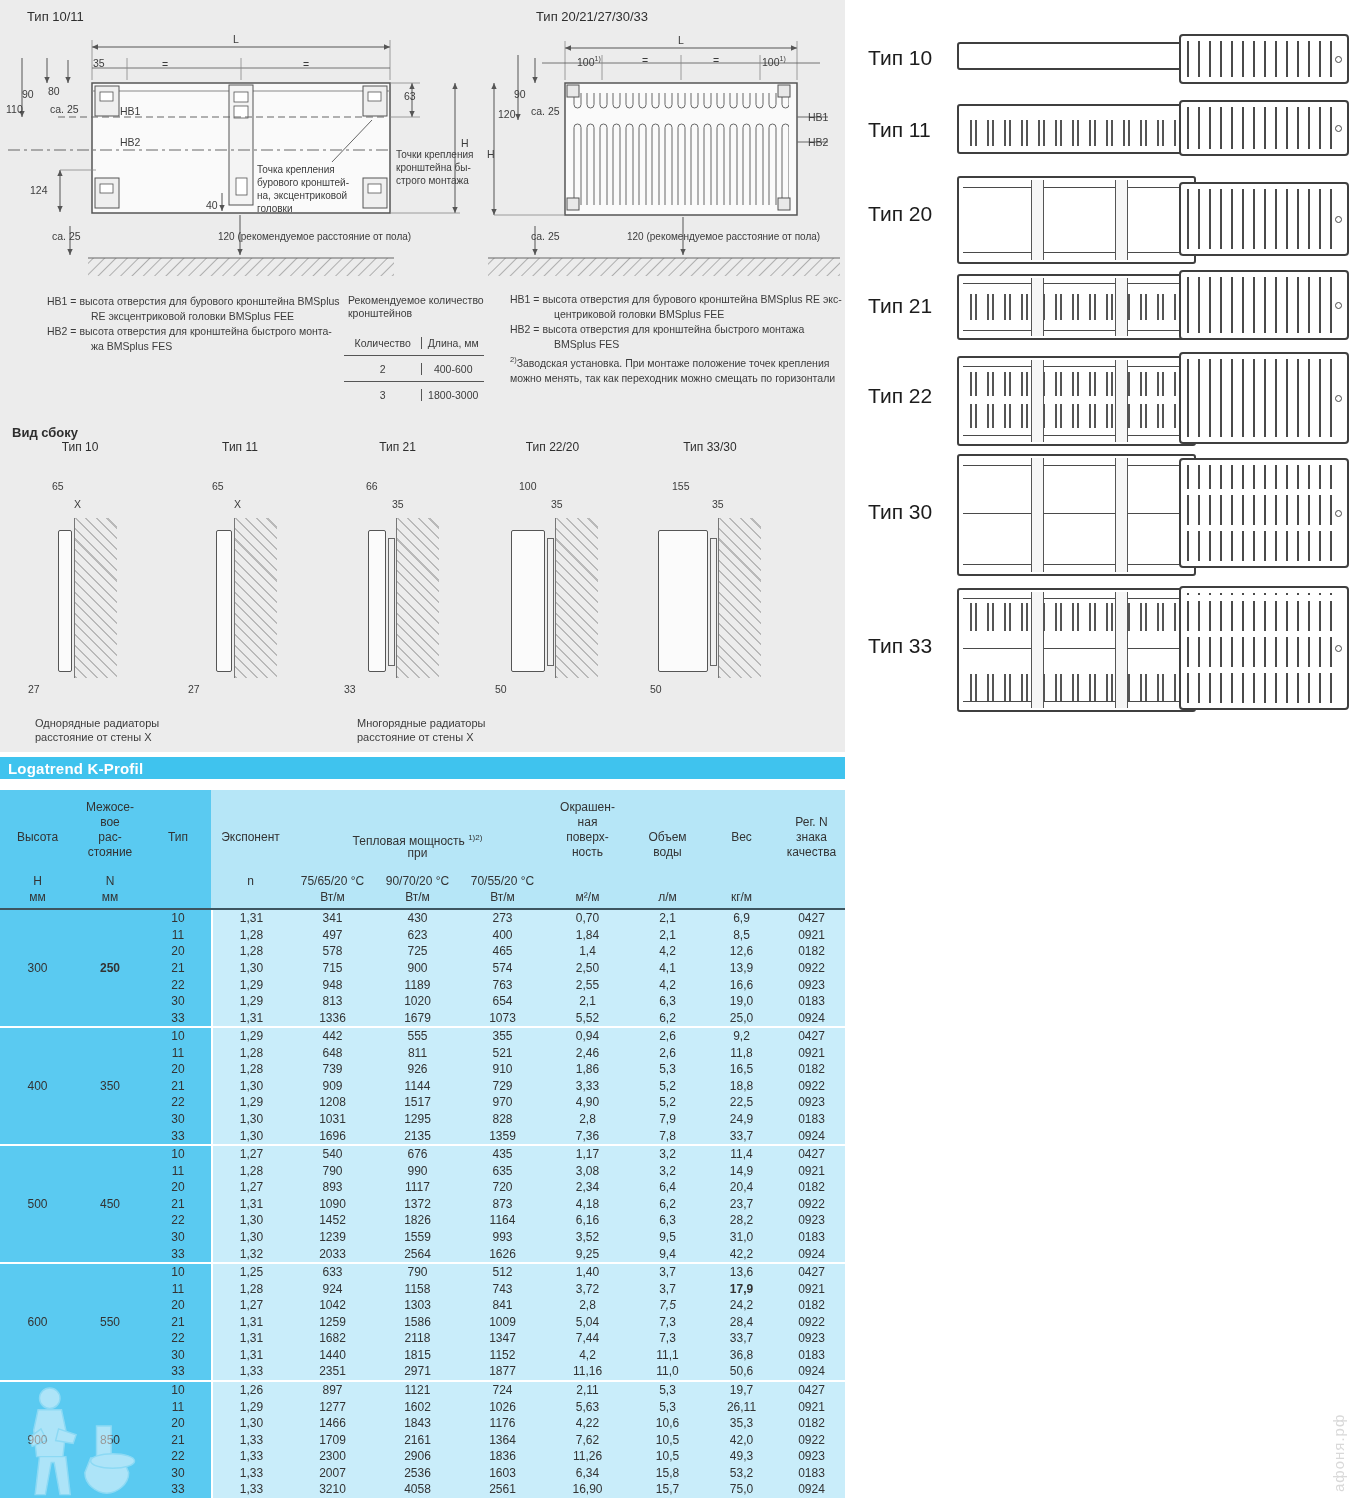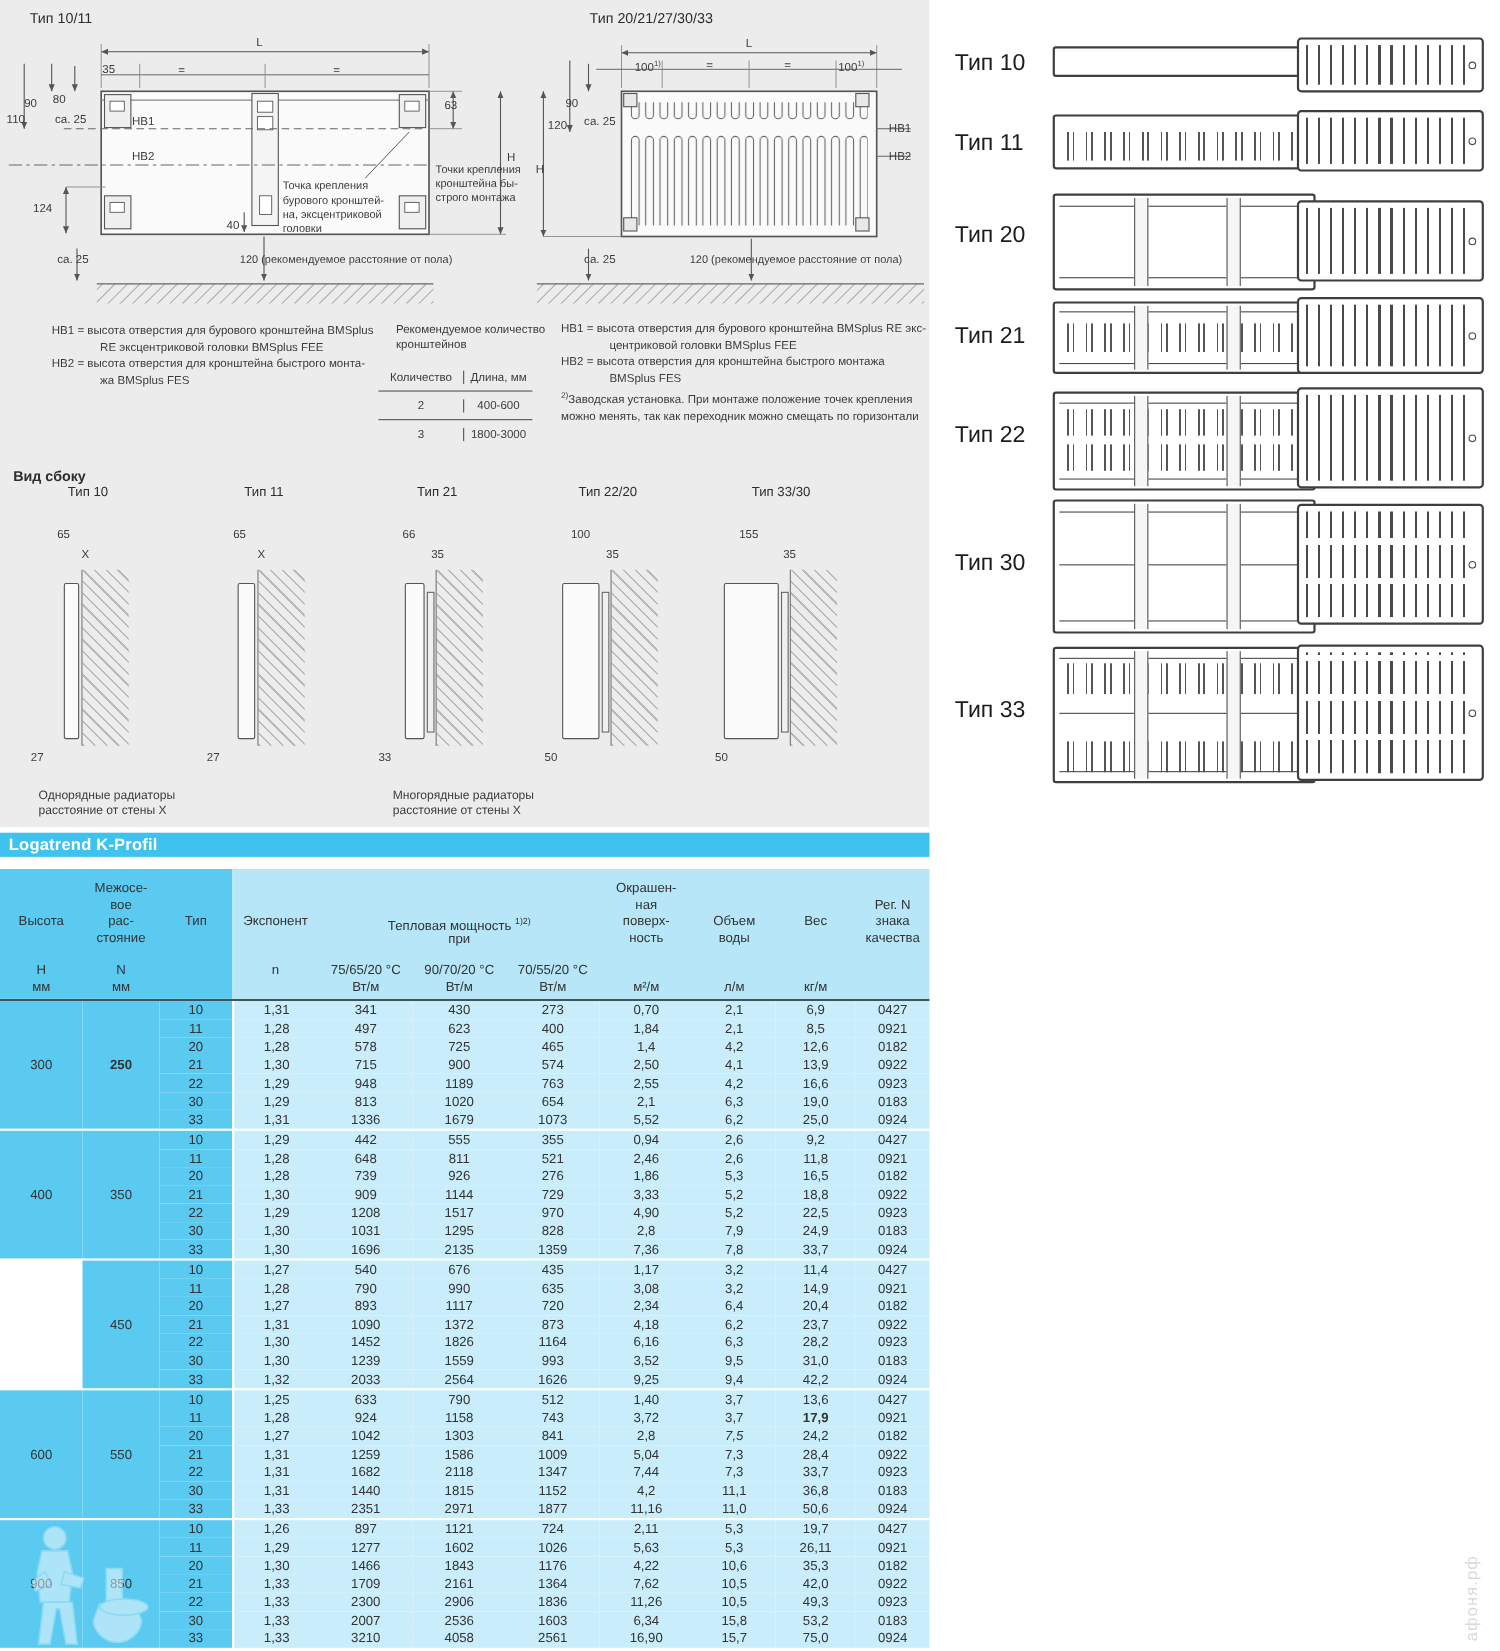--- a/index.html
+++ b/index.html
@@ -216,21 +216,21 @@
     <span class="dl" style="left:487px;top:148px">H</span>
     <span class="dl" style="left:531px;top:230px">ca. 25</span>
     <span class="dl" style="left:627px;top:230px;font-size:10px">120 (рекомендуемое расстояние от пола)</span>
 
     <span class="def" style="left:47px;top:294px;width:300px">HB1 = высота отверстия для бурового кронштейна BMSplus
 RE эксцентриковой головки BMSplus FEE</span>
     <span class="def" style="left:47px;top:324px;width:300px">HB2 = высота отверстия для кронштейна быстрого монта-
 жа BMSplus FES</span>
 
     <div class="btable">
-      <span class="dl ml" style="left:16px;top:-36px;width:150px;font-size:10.5px">Рекомендуемое количество
+      <span class="dl ml" style="left:4px;top:-36px;width:150px;font-size:10.5px">Рекомендуемое количество
 кронштейнов</span>
       <div class="brow bhead">
         <span class="bc1">Количество</span>
         <span class="bc2">Длина, мм</span>
       </div>
       <div class="brow bmid">
         <span class="bc1">2</span>
         <span class="bc2">400-600</span>
       </div>
       <div class="brow">
@@ -543,21 +543,21 @@
         <div class="tc light" style="grid-area: 2 / 6;">811</div>
         <div class="tc light" style="grid-area: 2 / 7;">521</div>
         <div class="tc light" style="grid-area: 2 / 8;">2,46</div>
         <div class="tc light" style="grid-area: 2 / 9;">2,6</div>
         <div class="tc light" style="grid-area: 2 / 10;">11,8</div>
         <div class="tc light" style="grid-area: 2 / 11;">0921</div>
         <div class="tc dark" style="grid-area: 3 / 3;">20</div>
         <div class="tc light first" style="grid-area: 3 / 4;">1,28</div>
         <div class="tc light" style="grid-area: 3 / 5;">739</div>
         <div class="tc light" style="grid-area: 3 / 6;">926</div>
-        <div class="tc light" style="grid-area: 3 / 7;">276</div>
+        <div class="tc light" style="grid-area: 3 / 7;">910</div>
         <div class="tc light" style="grid-area: 3 / 8;">1,86</div>
         <div class="tc light" style="grid-area: 3 / 9;">5,3</div>
         <div class="tc light" style="grid-area: 3 / 10;">16,5</div>
         <div class="tc light" style="grid-area: 3 / 11;">0182</div>
         <div class="tc dark" style="grid-area: 4 / 3;">21</div>
         <div class="tc light first" style="grid-area: 4 / 4;">1,30</div>
         <div class="tc light" style="grid-area: 4 / 5;">909</div>
         <div class="tc light" style="grid-area: 4 / 6;">1144</div>
         <div class="tc light" style="grid-area: 4 / 7;">729</div>
         <div class="tc light" style="grid-area: 4 / 8;">3,33</div>
@@ -586,20 +586,21 @@
         <div class="tc light first" style="grid-area: 7 / 4;">1,30</div>
         <div class="tc light" style="grid-area: 7 / 5;">1696</div>
         <div class="tc light" style="grid-area: 7 / 6;">2135</div>
         <div class="tc light" style="grid-area: 7 / 7;">1359</div>
         <div class="tc light" style="grid-area: 7 / 8;">7,36</div>
         <div class="tc light" style="grid-area: 7 / 9;">7,8</div>
         <div class="tc light" style="grid-area: 7 / 10;">33,7</div>
         <div class="tc light" style="grid-area: 7 / 11;">0924</div>
       </div>
       <div class="tsection">
+        <div class="tc dark" style="grid-area: 1 / 1 / span 7;">500</div>
         <div class="tc dark" style="grid-area: 1 / 2 / span 7;">450</div>
         <div class="tc dark" style="grid-area: 1 / 3;">10</div>
         <div class="tc light first" style="grid-area: 1 / 4;">1,27</div>
         <div class="tc light" style="grid-area: 1 / 5;">540</div>
         <div class="tc light" style="grid-area: 1 / 6;">676</div>
         <div class="tc light" style="grid-area: 1 / 7;">435</div>
         <div class="tc light" style="grid-area: 1 / 8;">1,17</div>
         <div class="tc light" style="grid-area: 1 / 9;">3,2</div>
         <div class="tc light" style="grid-area: 1 / 10;">11,4</div>
         <div class="tc light" style="grid-area: 1 / 11;">0427</div>

